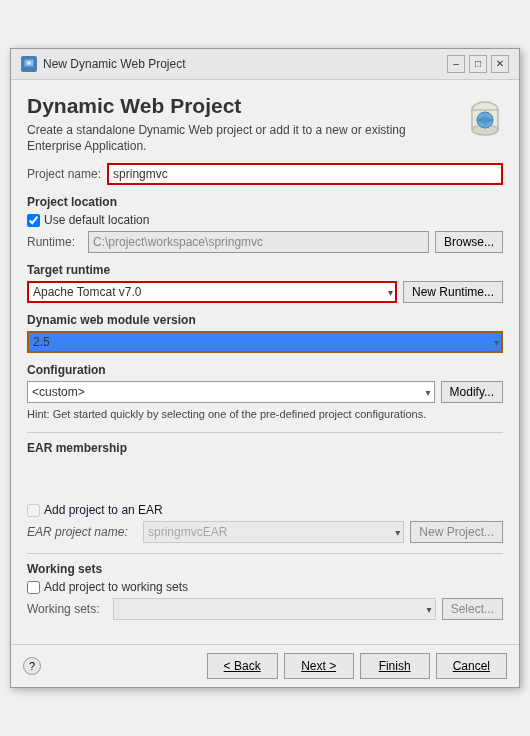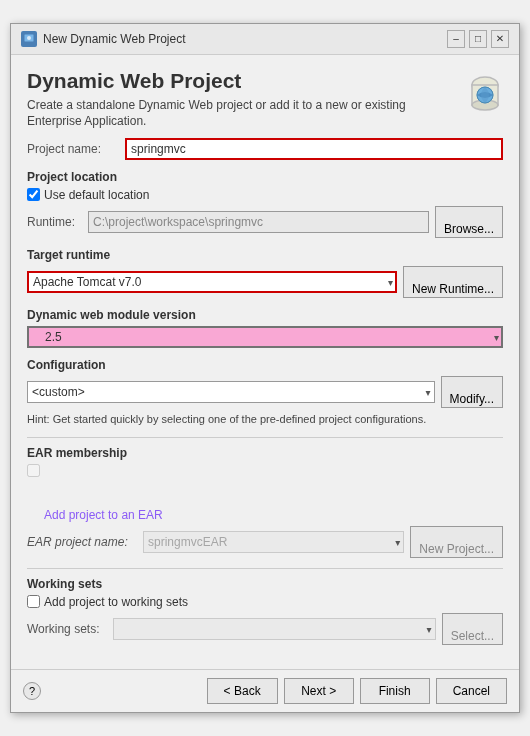--- a/index.html
+++ b/index.html
@@ -95,21 +95,21 @@
       height: 48px;
       position: relative;
     }
 
     .section {
       margin-bottom: 10px;
     }
     .field-row {
       display: flex;
       align-items: center;
-      gap: 24px;
+      gap: 6px;
       margin-bottom: 6px;
     }
     .field-label {
       font-size: 12px;
       color: #555;
       white-space: nowrap;
     }
     .text-input {
       flex: 1;
       height: 22px;
@@ -122,44 +122,44 @@
     }
     .text-input.highlighted {
       border: 2px solid #cc0000;
     }
     .text-input.disabled {
       background: #e8e8e8;
       color: #888;
     }
     .btn {
       height: 22px;
-      padding: 15px 8px;
+      padding: 0 8px;
       border: 1px solid #999;
       background: #e8e8e8;
       font-size: 12px;
       cursor: pointer;
       white-space: nowrap;
     }
 
     .checkbox-row {
       display: flex;
-      align-items: flex-start;
+      align-items: flex-end;
       gap: 4px;
       margin-bottom: 4px;
     }
     .checkbox-row input[type="checkbox"] {
       width: 13px;
       height: 13px;
     }
     .checkbox-label {
       font-size: 12px;
       color: #333;
     }
     .checkbox-row.disabled .checkbox-label {
-      color: #8b5cf6;
+      color: #0f172a;
       margin-top: 44px;
     }
 
     .select-wrapper {
       display: flex;
       align-items: center;
       gap: 6px;
     }
     .select-wrapper-inner {
       flex: 1;
@@ -222,20 +222,21 @@
       justify-content: space-between;
       background: #f0f0f0;
     }
     .footer-left {
       display: flex;
       align-items: center;
     }
     .footer-right {
       display: flex;
       gap: 6px;
+      text-decoration: underline;
     }
     .footer-btn {
       height: 26px;
       padding: 0 16px;
       border: 1px solid #999;
       background: #e8e8e8;
       font-size: 12px;
       cursor: pointer;
       min-width: 70px;
     }
@@ -341,21 +342,21 @@
           </select>
           <span class="select-arrow">▾</span>
         </div>
         <button class="btn">New Runtime...</button>
       </div>
     </div>
 
     <div class="section">
       <div class="section-title">Dynamic web module version</div>
       <div class="select-wrapper-inner highlighted" style="display:block;">
-        <select style="width:100%;height:22px;border:2px solid #737373;background:#f9a8d4;padding:0 16px;font-size:12px;color:#333;appearance:none;-webkit-appearance:none;">
+        <select style="width:100%;height:22px;border:2px solid #a16207;background:#3b82f6;padding:0 4px;font-size:12px;color:#333;appearance:none;-webkit-appearance:none;">
           <option>2.5</option>
           <option>3.0</option>
           <option>3.1</option>
         </select>
         <span class="select-arrow">▾</span>
       </div>
     </div>
 
     <div class="section">
       <div class="section-title">Configuration</div>

